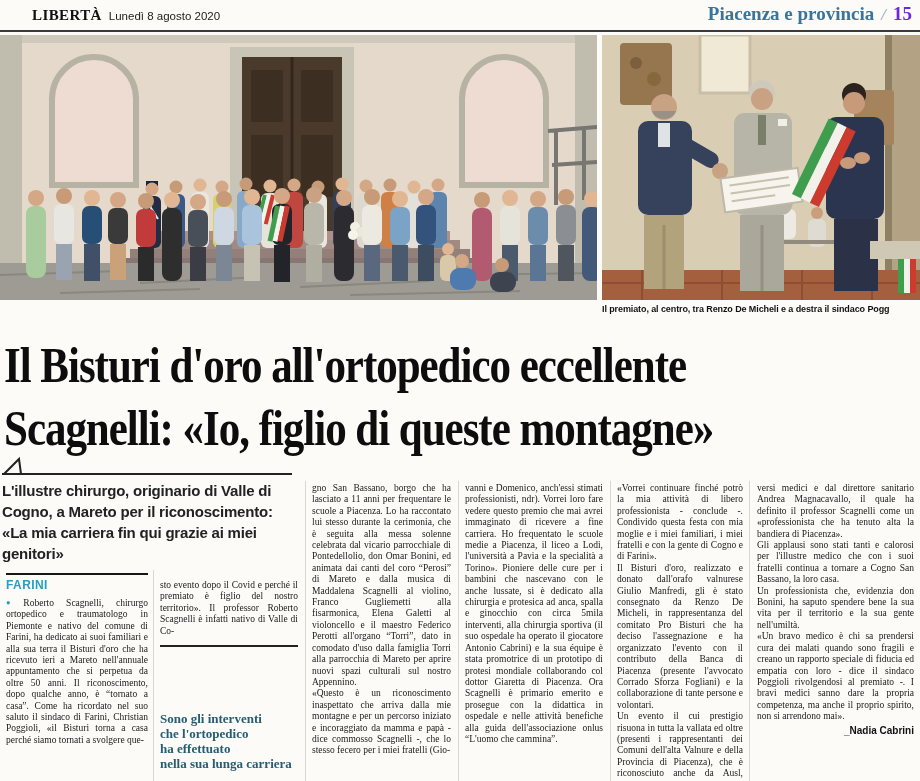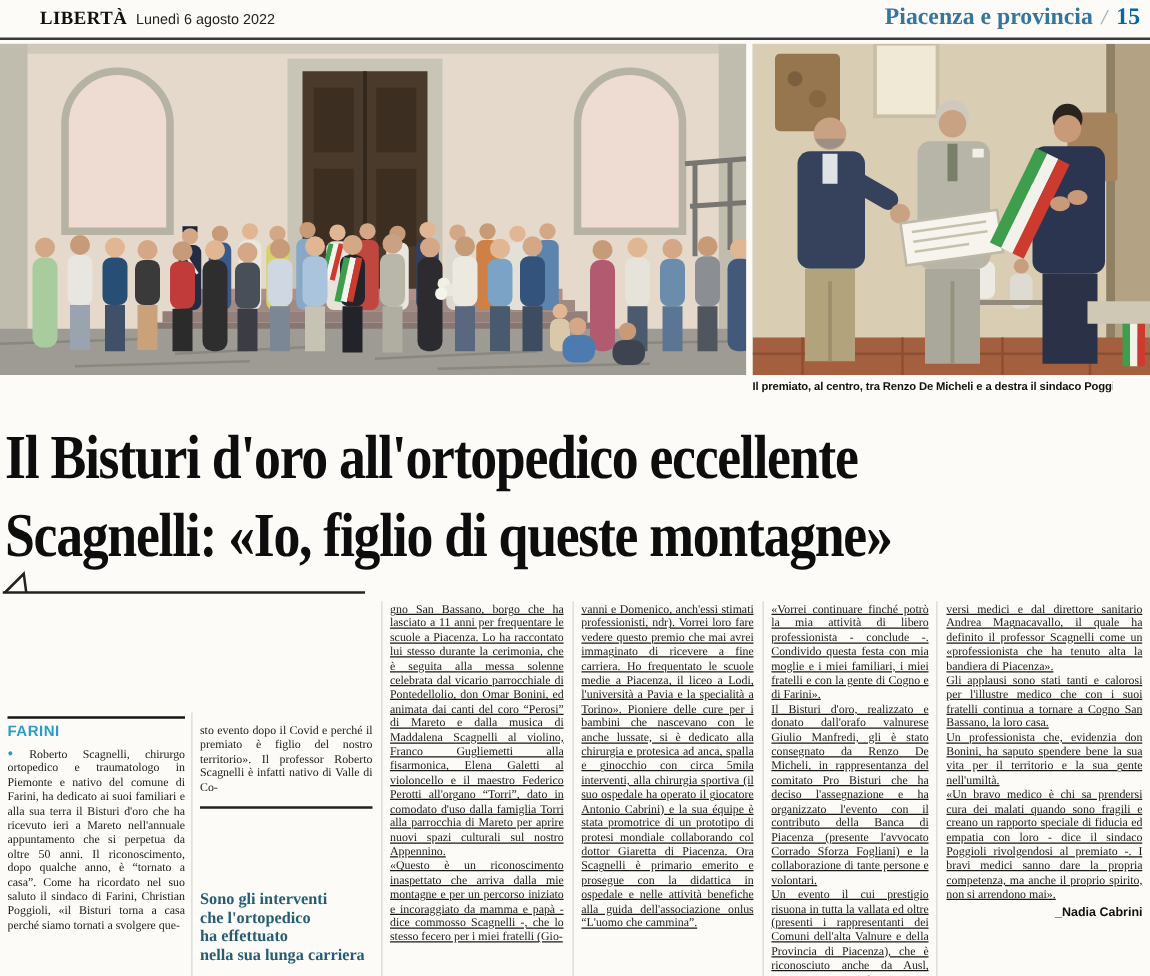--- a/index.html
+++ b/index.html
@@ -6,21 +6,21 @@
   #page{position:relative;width:920px;height:781px;background:#fcfbf8;overflow:hidden;
         font-family:"Liberation Serif",serif;color:#191919;}
 
   
   .masthead{position:absolute;top:7px;left:8px;display:flex;align-items:baseline;gap:7px;}
   .brand{font:900 15px "Liberation Serif",serif;letter-spacing:.4px;color:#111;margin-left:24px;}
   .issue-date{font:400 11.5px "Liberation Sans",sans-serif;color:#222;}
   .section-head{position:absolute;top:3px;right:8px;display:flex;align-items:baseline;gap:7px;text-align:right;}
   .section-name{font:700 19px "Liberation Serif",serif;color:#36759e;}
   .section-slash{font:italic 700 17px "Liberation Serif",serif;color:#9db6c6;}
-  .page-number{font:700 19px "Liberation Serif",serif;color:#0369a1;}
+  .page-number{font:700 19px "Liberation Serif",serif;color:#6d28d9;}
   .header-rule{position:absolute;top:30px;left:0;width:920px;height:2px;background:#3a3a3a;}
 
   
   .photo{position:absolute;top:35px;overflow:hidden;background:#d8cfc0;}
   .photo.left{left:0;width:597px;height:265px;}
   .photo.right{left:602px;width:318px;height:265px;}
   .caption{position:absolute;top:304px;font:700 9px "Liberation Sans",sans-serif;
            color:#111;letter-spacing:-.1px;white-space:nowrap;overflow:hidden;}
   .caption.left{left:2px;width:596px;}
   .caption.right{left:602px;width:288px;}
@@ -34,21 +34,21 @@
 
   
   .standfirst{position:absolute;top:456px;left:2px;width:290px;}
   .sf-mark{display:block;}
   .sf-text{margin-top:4px;font:700 15px/21px "Liberation Sans",sans-serif;
            color:#222;letter-spacing:-.2px;}
 
   
   .bodycol{position:absolute;font:400 9.5px/11.4px "Liberation Serif",serif;
            text-align:justify;overflow:hidden;}
-  .para{margin:0;text-align:justify;text-decoration:underline;}
+  .para{margin:0;text-align:justify;}
   #col1{top:597px;left:6px;width:142px;height:184px;}
   #col2{top:580px;left:160px;width:138px;height:60px;}
   #col3{top:483px;left:312px;width:139px;height:298px;}
   #col4{top:483px;left:465px;width:138px;height:298px;}
   #col5{top:483px;left:617px;width:126px;height:298px;}
   #col6{top:483px;left:757px;width:157px;height:298px;}
 
   .kicker-rule{position:absolute;top:573px;left:6px;width:142px;height:2px;background:#161616;}
   .kicker{position:absolute;top:578px;left:6px;font:800 12px "Liberation Sans",sans-serif;
           color:#2b9cc4;letter-spacing:.4px;}
@@ -72,21 +72,21 @@
   #vd4{left:610px;top:481px;height:300px;}
   #vd5{left:749px;top:481px;height:300px;}
 </style>
 </head>
 <body>
 
 <div id="page">
 
   <div class="masthead">
     <span class="brand">LIBERTÀ</span>
-    <span class="issue-date">Lunedì 6 agosto 2022</span>
+    <span class="issue-date">Lunedì 8 agosto 2020</span>
   </div>
   <div class="section-head">
     <span class="section-name">Piacenza e provincia</span>
     <span class="section-slash">/</span>
     <span class="page-number">15</span>
   </div>
   <div class="header-rule"></div>
 
   <div class="photo left">
     <svg width="597" height="265" viewBox="0 0 597 265">
@@ -366,20 +366,21 @@
   <h1 class="headline" style="margin:0;">
     <span class="hl-line">Il Bisturi d'oro all'ortopedico eccellente</span><br>
     <span class="hl-line">Scagnelli: «Io, figlio di queste montagne»</span>
   </h1>
 
   <div class="standfirst">
     <svg class="sf-mark" width="290" height="20" viewBox="0 0 290 20">
       <path d="M2,18 L17,3 L19,18" fill="none" stroke="#222" stroke-width="2"></path>
       <line x1="0" y1="18" x2="290" y2="18" stroke="#222" stroke-width="2"></line>
     </svg>
+    <div class="sf-text">L'illustre chirurgo, originario di Valle di Cogno, a Mareto per il riconoscimento: «La mia carriera fin qui grazie ai miei genitori»</div>
   </div>
 
   <div class="kicker-rule"></div>
   <div class="kicker">FARINI</div>
 
   <div class="bodycol" id="col1"><span class="bullet">●</span><span>Roberto Scagnelli, chirurgo ortopedico e traumatologo in Piemonte e nativo del comune di Farini, ha dedicato ai suoi familiari e alla sua terra il Bisturi d'oro che ha ricevuto ieri a Mareto nell'annuale appuntamento che si perpetua da oltre 50 anni. Il riconoscimento, dopo qualche anno, è “tornato a casa”. Come ha ricordato nel suo saluto il sindaco di Farini, Christian Poggioli, «il Bisturi torna a casa perché siamo tornati a svolgere que-</span></div>
   <div class="bodycol" id="col2">sto evento dopo il Covid e perché il premiato è figlio del nostro territorio». Il professor Roberto Scagnelli è infatti nativo di Valle di Co-</div>
   <div class="bodycol" id="col3">
       <p class="para">gno San Bassano, borgo che ha lasciato a 11 anni per frequentare le scuole a Piacenza. Lo ha raccontato lui stesso durante la cerimonia, che è seguita alla messa solenne celebrata dal vicario parrocchiale di Pontedellolio, don Omar Bonini, ed animata dai canti del coro “Perosi” di Mareto e dalla musica di Maddalena Scagnelli al violino, Franco Gugliemetti alla fisarmonica, Elena Galetti al violoncello e il maestro Federico Perotti all'organo “Torri”, dato in comodato d'uso dalla famiglia Torri alla parrocchia di Mareto per aprire nuovi spazi culturali sul nostro Appennino.</p>
       <p class="para">«Questo è un riconoscimento inaspettato che arriva dalla mie montagne e per un percorso iniziato e incoraggiato da mamma e papà - dice commosso Scagnelli -, che lo stesso fecero per i miei fratelli (Gio-</p>

